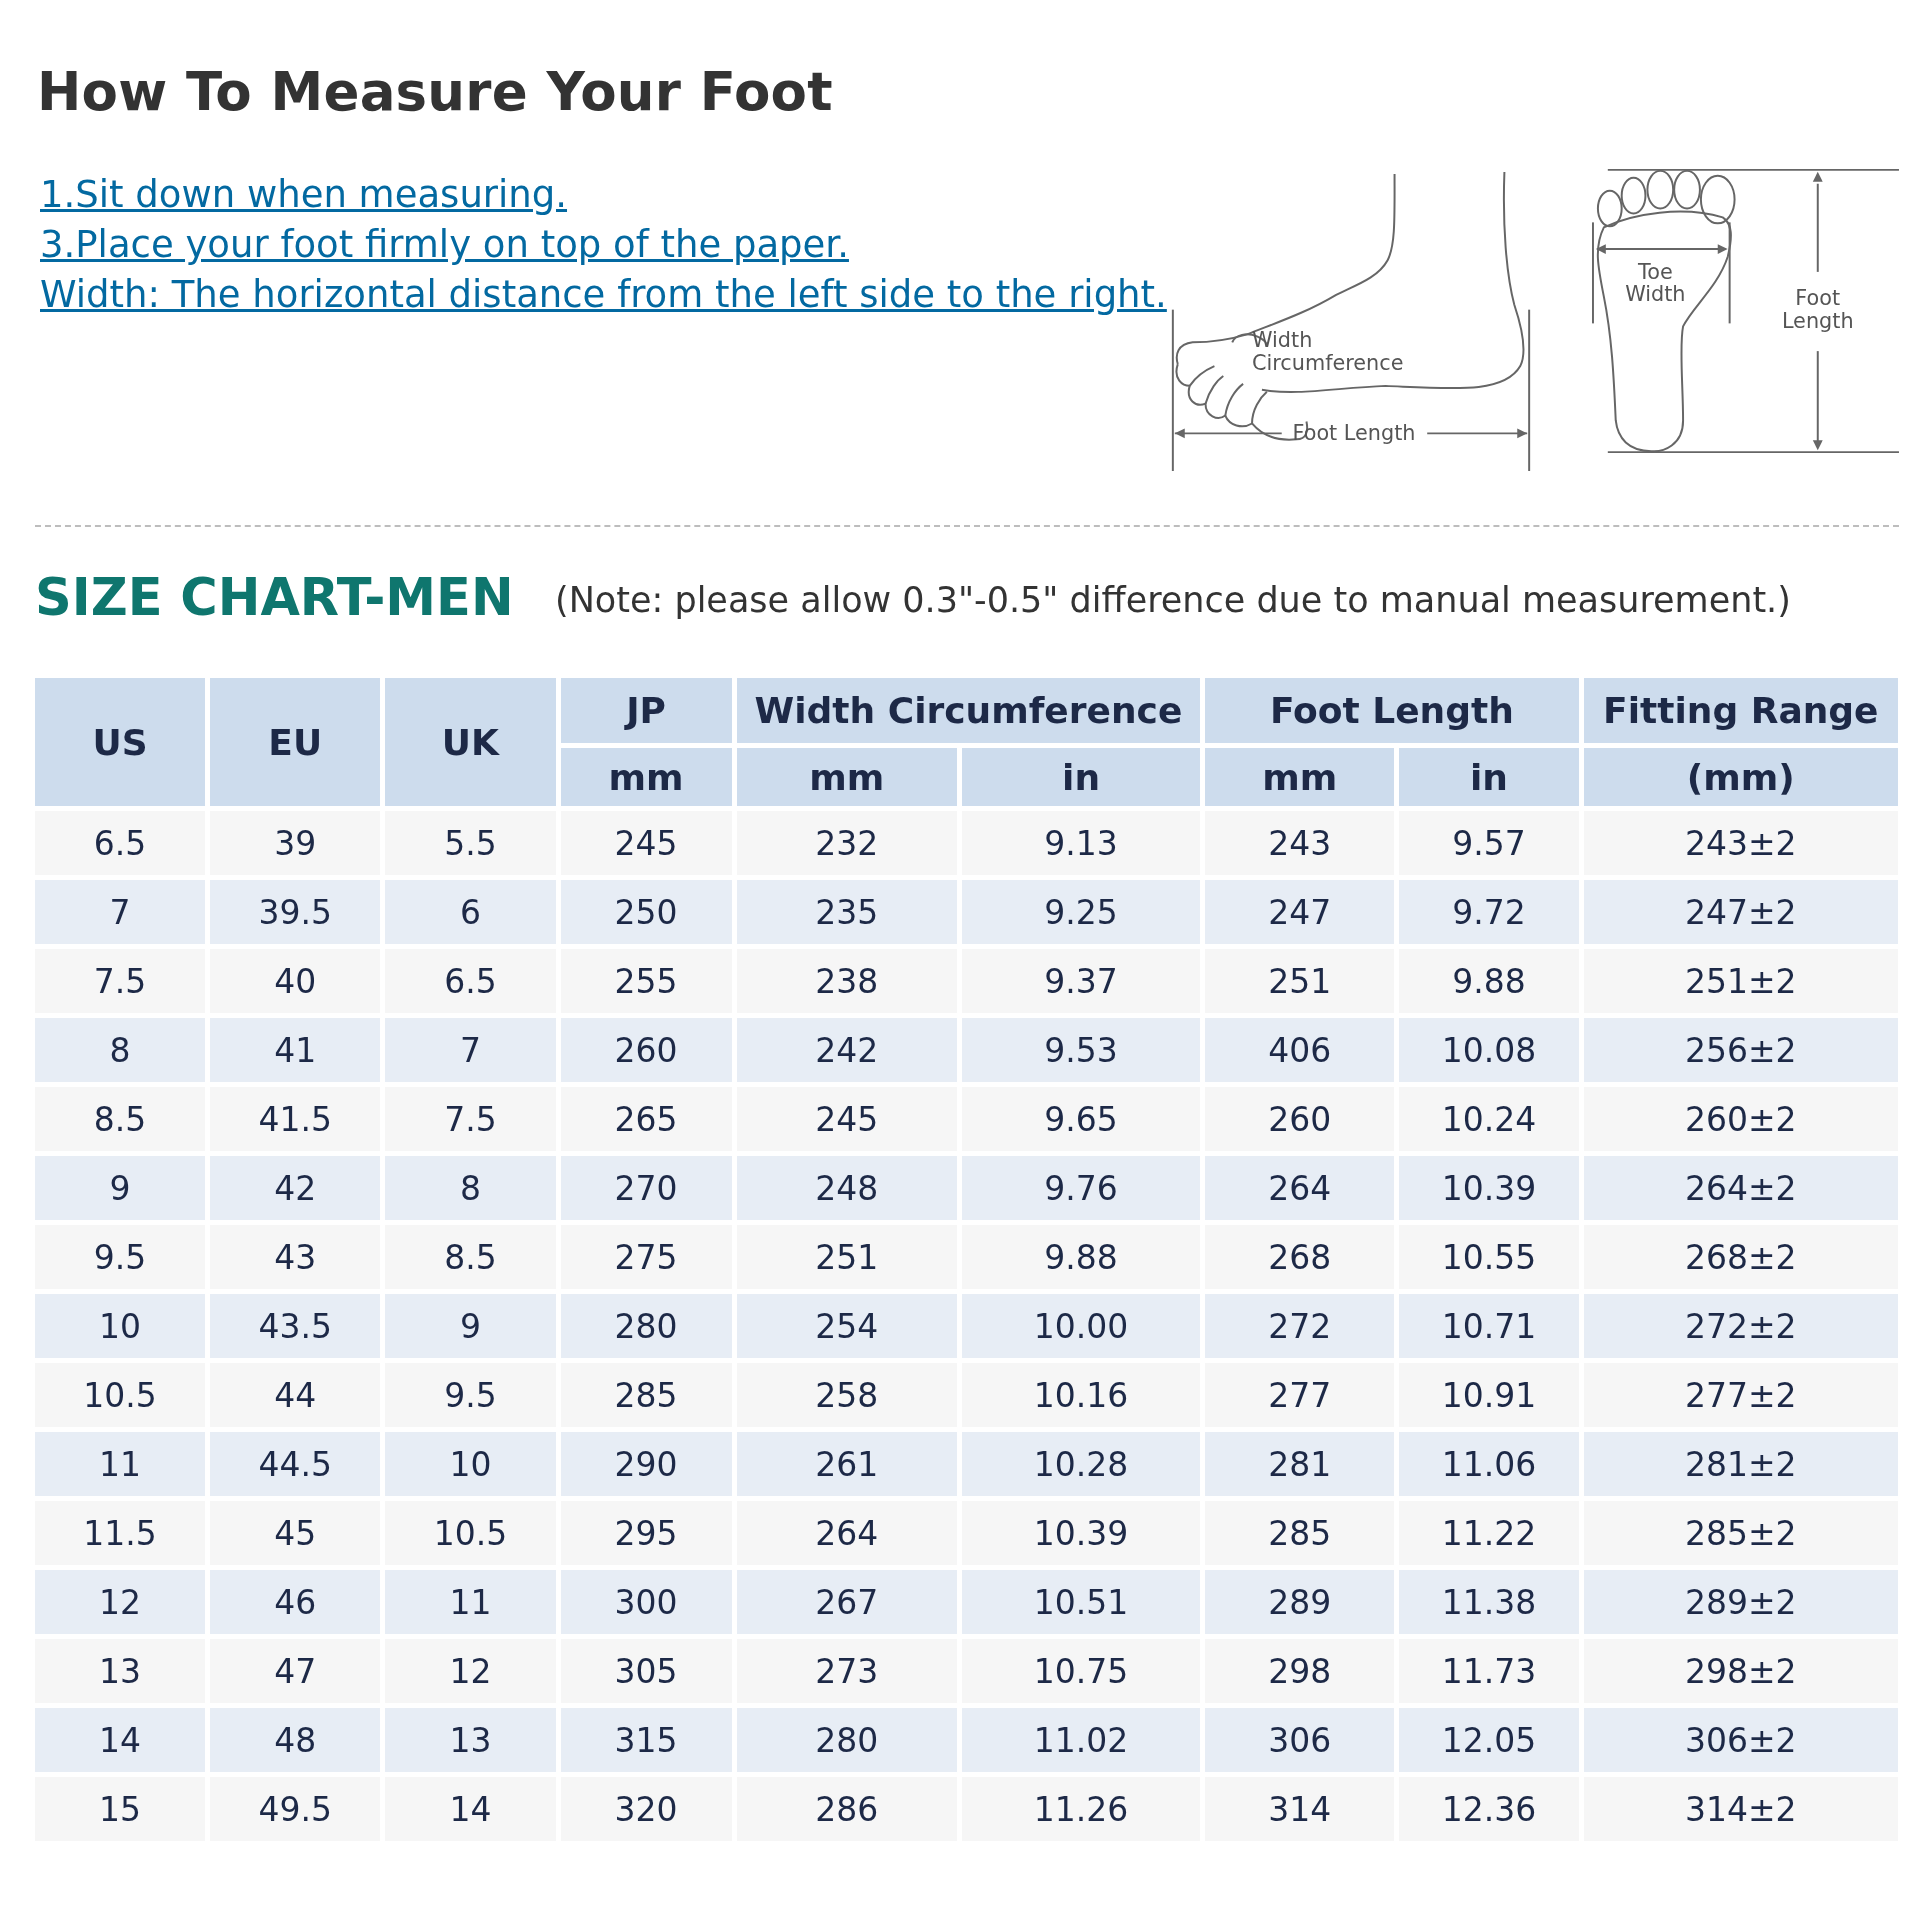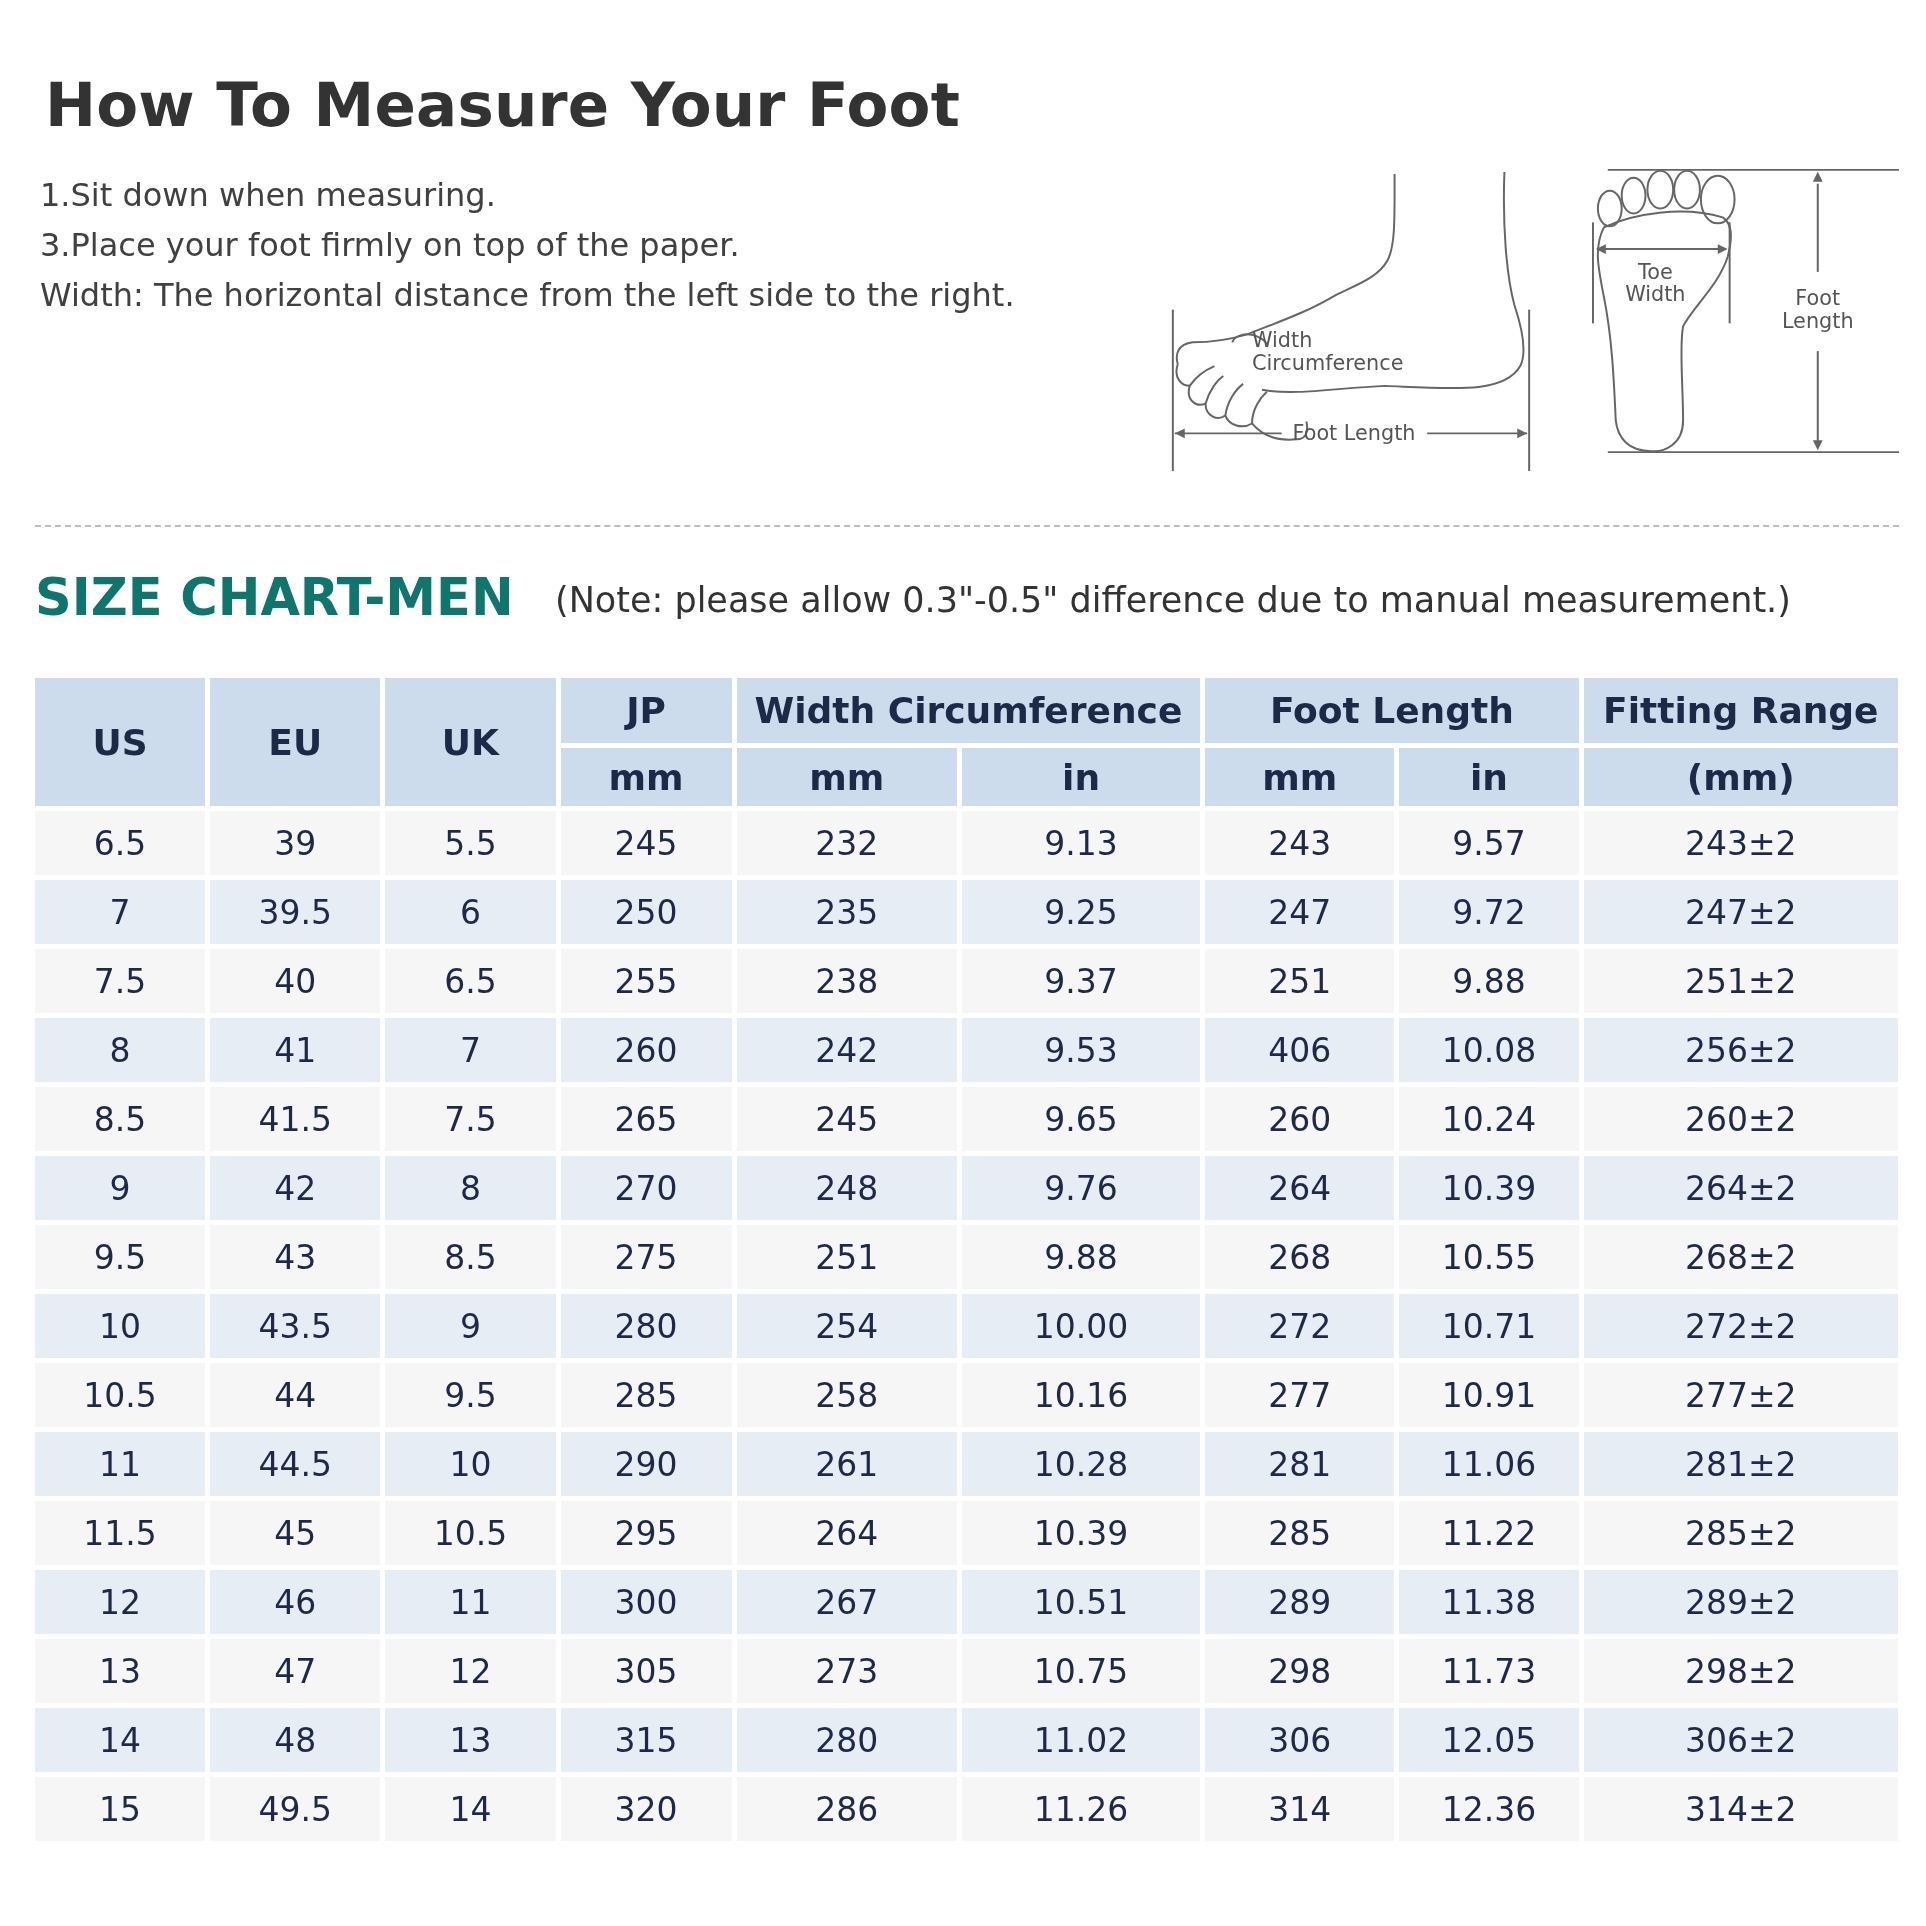--- a/index.html
+++ b/index.html
@@ -1,21 +1,21 @@
 <!DOCTYPE html>
 <html><head>
 <meta charset="utf-8">
 <style>
   html, body { margin: 0; padding: 0; background: #ffffff; }
   body { width: 1927px; height: 1927px; position: relative; overflow: hidden;
          font-family: "DejaVu Sans", "Liberation Sans", sans-serif; }
-  .title { position: absolute; left: 37px; top: 61px; margin: 8px;
-           font-size: 61px; font-weight: bold; color: #333333; letter-spacing: 0.2px; }
+  .title { position: absolute; left: 37px; top: 61px; margin: 0;
+           font-size: 53px; font-weight: bold; color: #333333; letter-spacing: 0.2px; }
   .steps { position: absolute; left: 40px; top: 170px; margin: 0; padding: 0; list-style: none; }
-  .steps li { font-size: 32px; color: #404040; height: 50px; line-height: 50px; white-space: nowrap; }
+  .steps li { font-size: 37px; color: #0369a1; height: 50px; line-height: 50px; white-space: nowrap; text-decoration: underline; }
   .diagram { position: absolute; }
   .diagram svg { display: block; }
   .divider { position: absolute; left: 35px; top: 525px; width: 1864px; height: 0;
              border-top: 2px dashed #bdbdbd; }
   .chart-title { position: absolute; left: 35px; top: 568px; font-size: 51px; font-weight: bold;
                  color: #0f766e; white-space: nowrap; }
   .chart-note { position: absolute; left: 555px; top: 580px; font-size: 35px; color: #333333; white-space: nowrap; }
   table.size { position: absolute; left: 33px; top: 673px; border-collapse: separate;
                border-spacing: 5px; table-layout: fixed; width: 1873px; margin-left:-3px; }
   table.size th, table.size td { text-align: center; color: #1d2947; padding: 0; }

